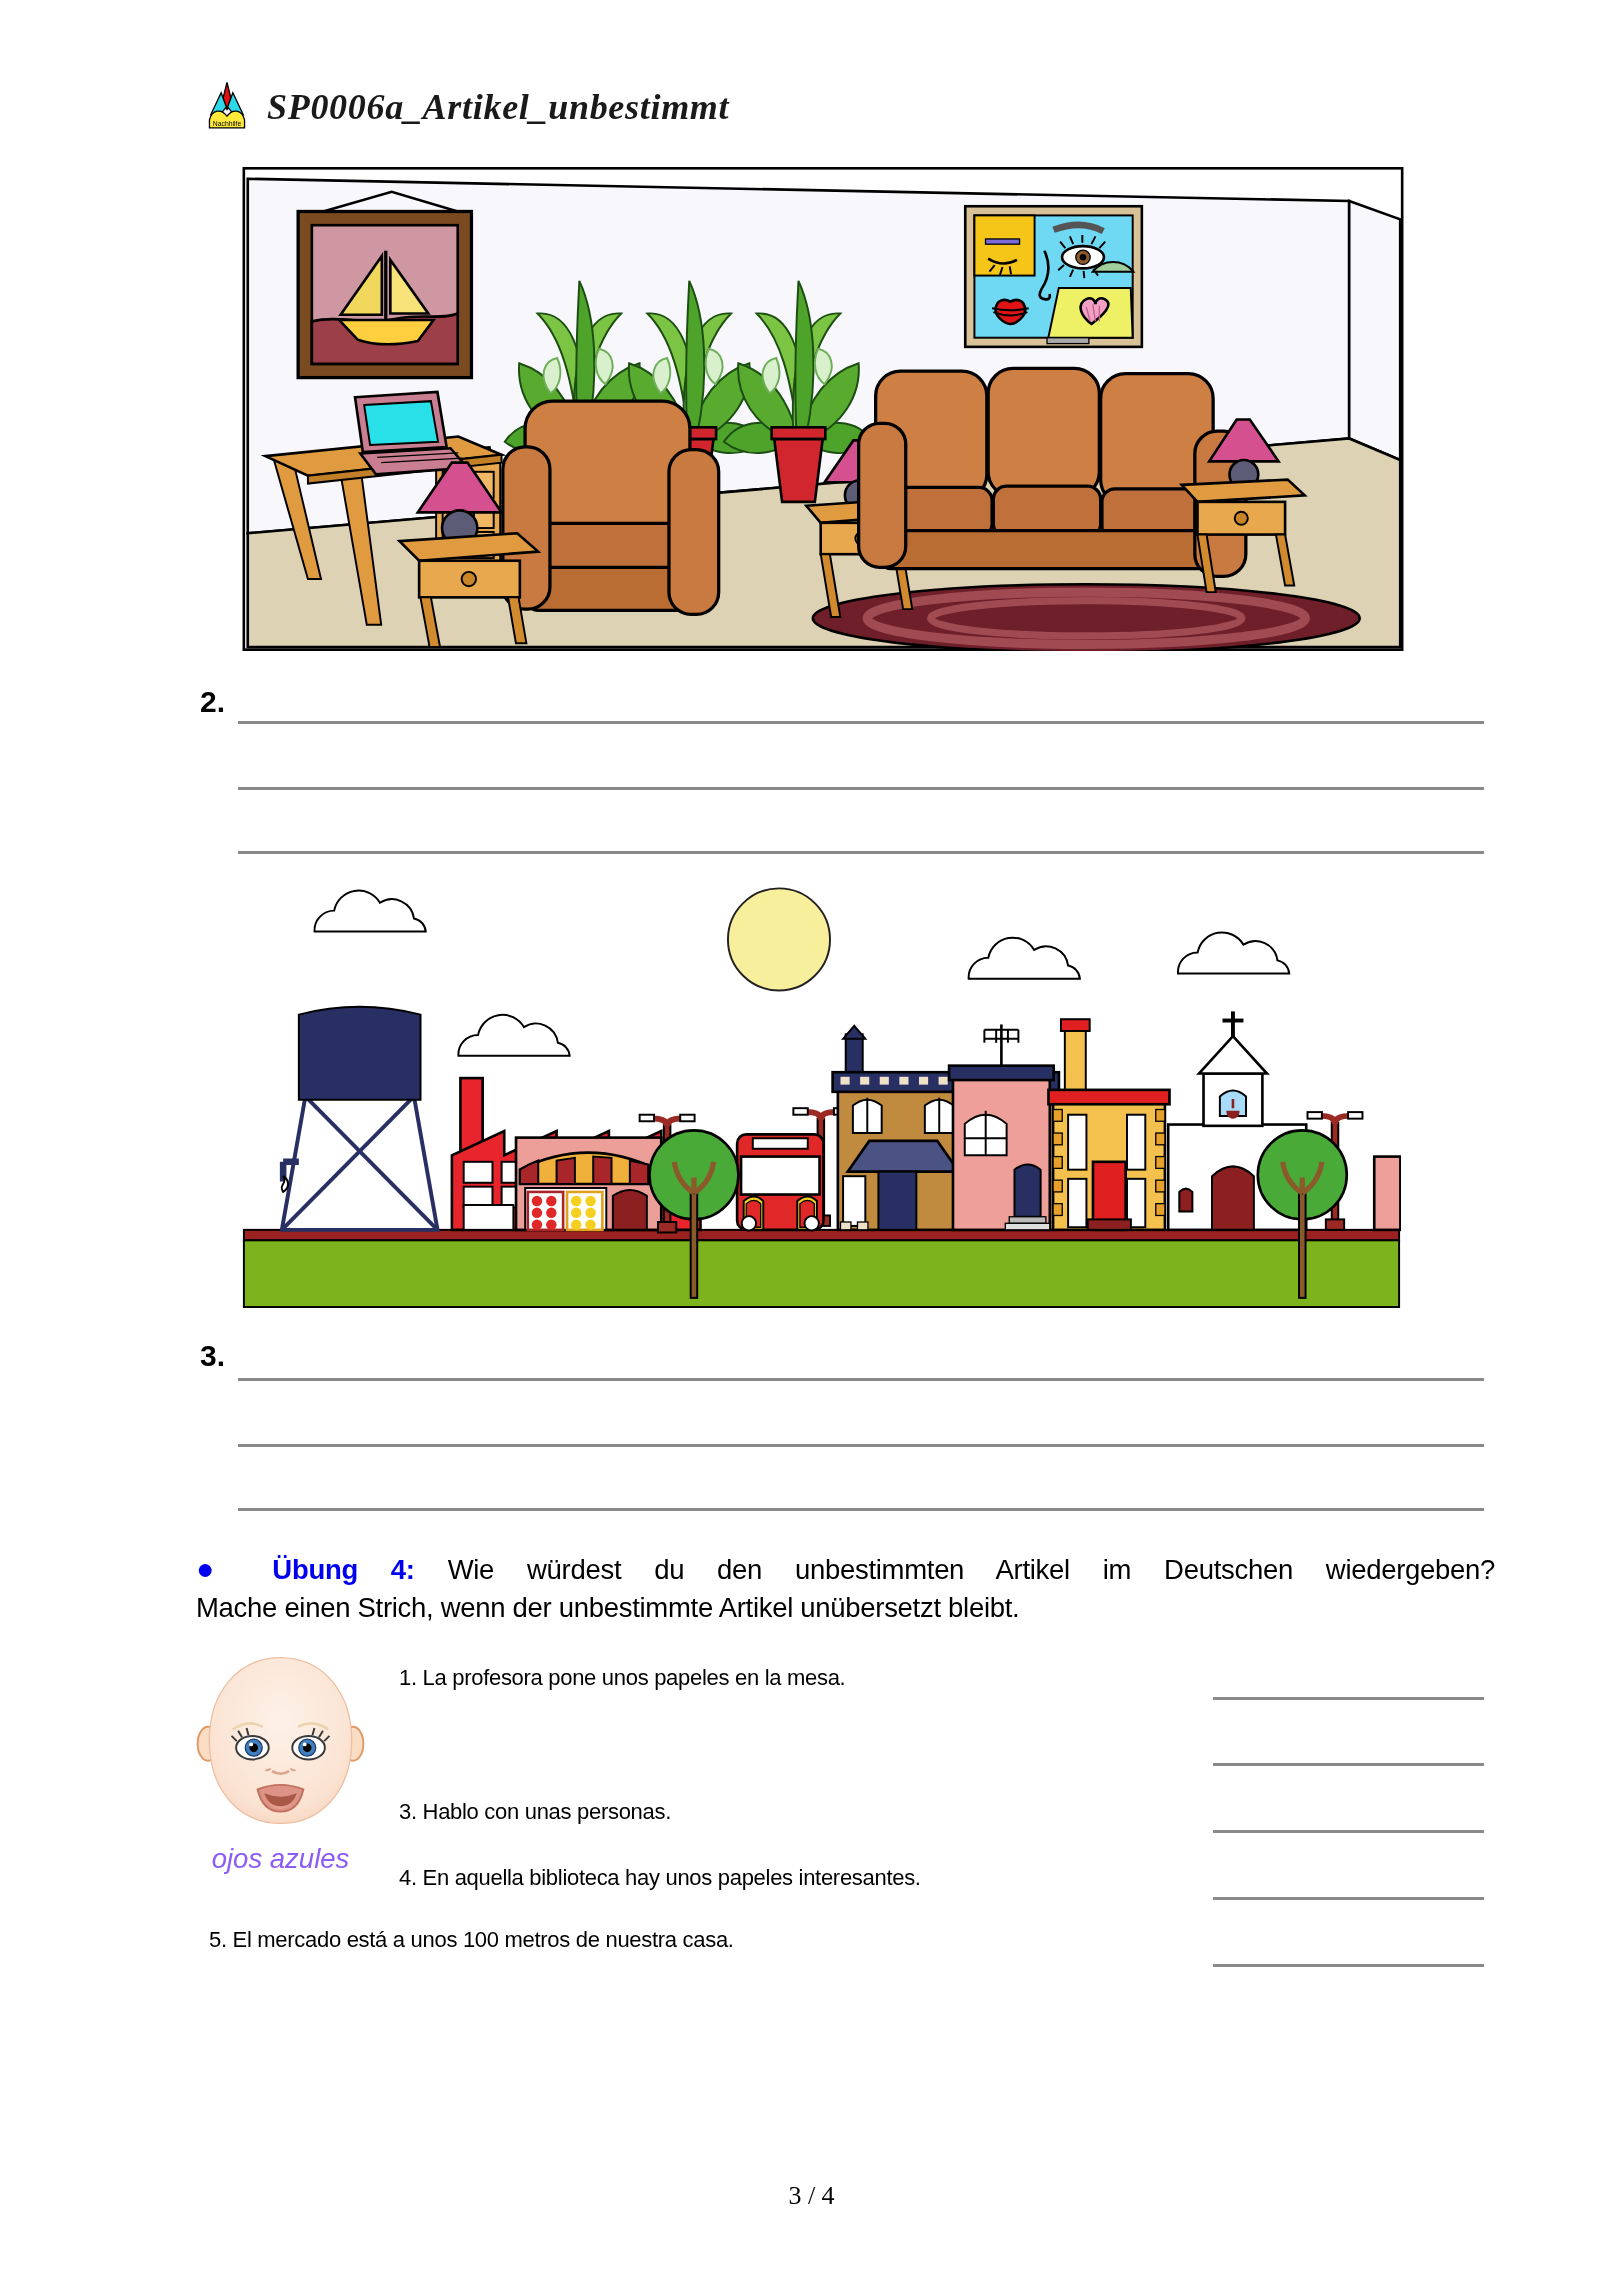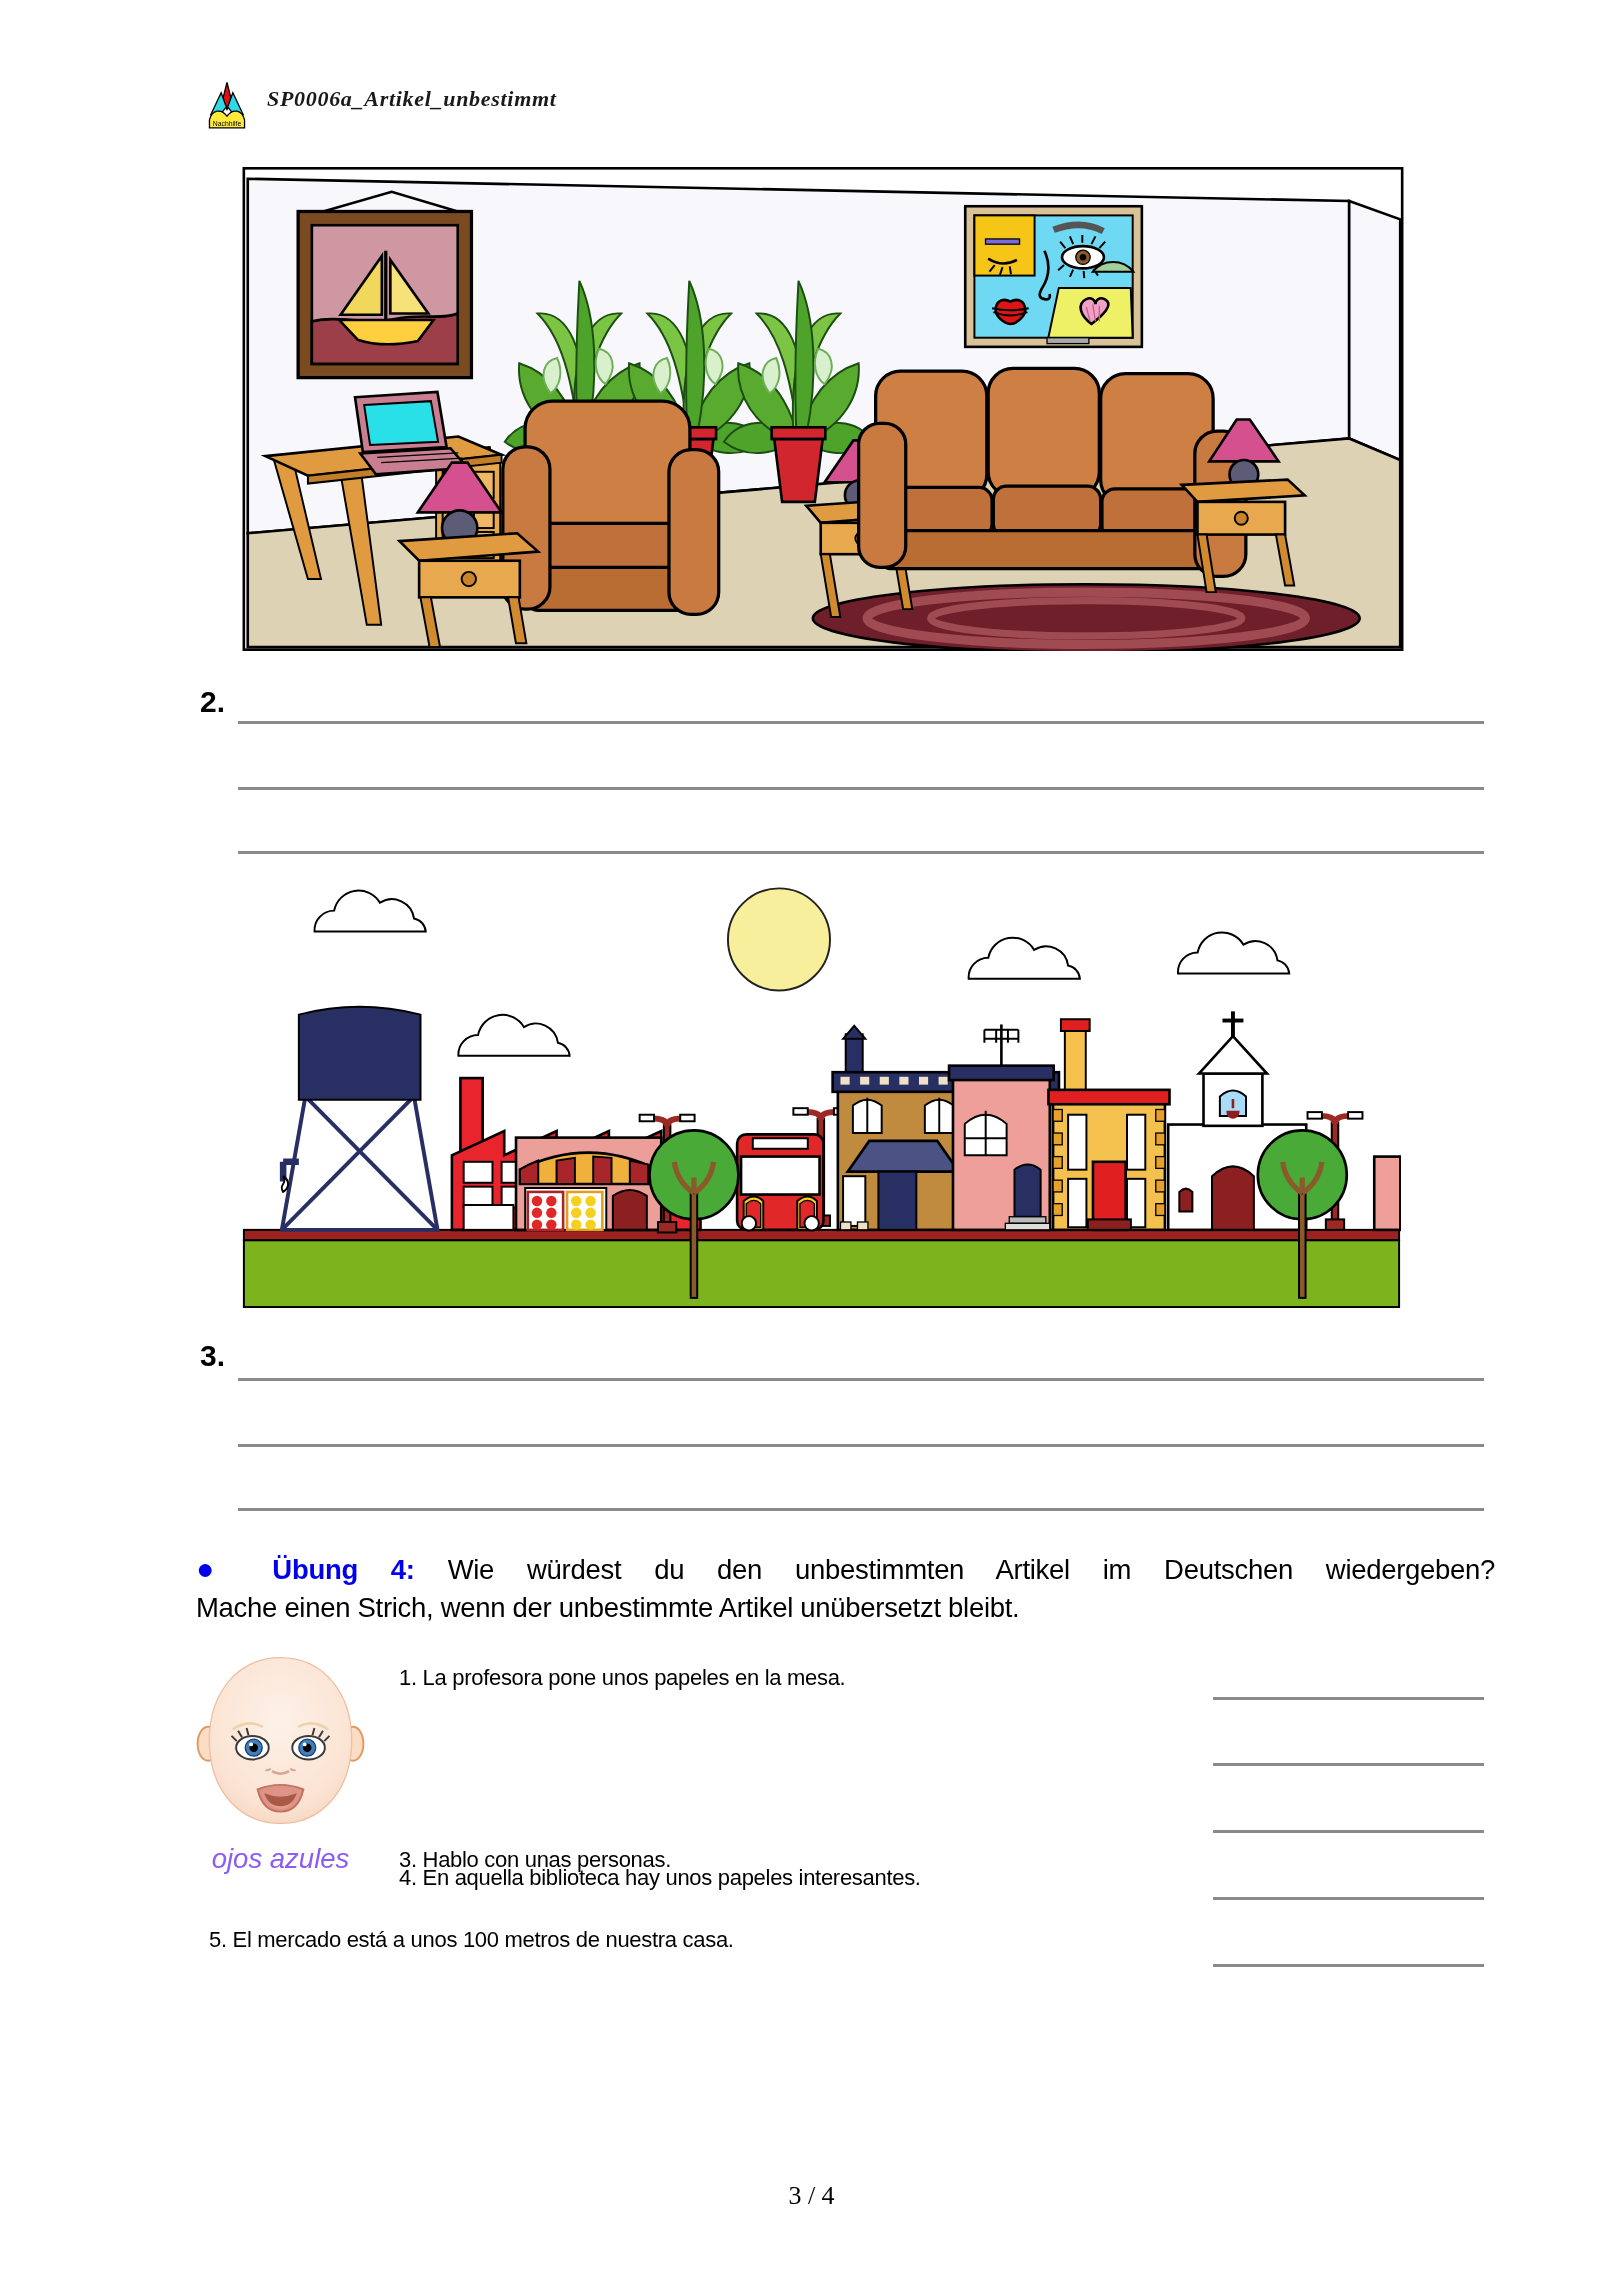--- a/index.html
+++ b/index.html
@@ -1,20 +1,20 @@
 <!DOCTYPE html>
 <html style="font-size:10.5px"><head>
 <meta charset="utf-8">
 <style>
   html,body{margin:0;padding:0;background:#fff;}
   .page{position:relative;width:1623px;height:2295px;background:#ffffff;overflow:hidden;
         font-family:"Liberation Sans",sans-serif;color:#111;}
   .abs{position:absolute;}
   .header-title{font-family:"Liberation Serif",serif;font-style:italic;font-weight:bold;
-        font-size:22px;color:#1a1a1a;letter-spacing:0.7px;}
+        font-size:36px;color:#1a1a1a;letter-spacing:0.7px;}
   .sec-num{font-size:30px;font-weight:bold;color:#000;}
   .rule{position:absolute;height:3.3px;background:#8a8a8a;}
   .exercise{font-size:27.5px;line-height:38px;color:#000;letter-spacing:-0.3px;}
   .exercise .l1{text-align:justify;text-align-last:justify;}
   .blue{color:#0000ee;font-weight:bold;}
   .bullet{color:#0000ee;font-size:30px;}
   .item{font-size:22px;color:#000;letter-spacing:-0.3px;white-space:nowrap;}
   .caption{font-size:27.5px;font-style:italic;text-align:center;color:#8b5cf6;}
   .footer{width:100%;text-align:center;font-family:"Liberation Serif",serif;font-size:26px;color:#000;}
   svg{display:block;}
@@ -427,21 +427,21 @@
       </g>
     </svg>
   </div>
   <div class="abs caption" style="left:187px;top:1843px;width:187px;">ojos azules</div>
 
   <div class="abs item" style="left:399px;top:1665px;"><span>1.</span> <span>La profesora pone unos papeles en la mesa.</span></div>
   <div class="rule" style="left:1213px;top:1697px;width:271px;"></div>
 
   <div class="rule" style="left:1213px;top:1763px;width:271px;"></div>
 
-  <div class="abs item" style="left:399px;top:1799px;margin-top:48px;"><span>3.</span> <span>Hablo con unas personas.</span></div>
+  <div class="abs item" style="left:399px;top:1799px;"><span>3.</span> <span>Hablo con unas personas.</span></div>
   <div class="rule" style="left:1213px;top:1830px;width:271px;"></div>
 
   <div class="abs item" style="left:399px;top:1865px;"><span>4.</span> <span>En aquella biblioteca hay unos papeles interesantes.</span></div>
   <div class="rule" style="left:1213px;top:1897px;width:271px;"></div>
 
   <div class="abs item" style="left:209px;top:1927px;"><span>5.</span> <span>El mercado está a unos 100 metros de nuestra casa.</span></div>
   <div class="rule" style="left:1213px;top:1964px;width:271px;"></div>
 
   <div class="abs footer" style="left:0;top:2181px;">3 / 4</div>
 </div>

